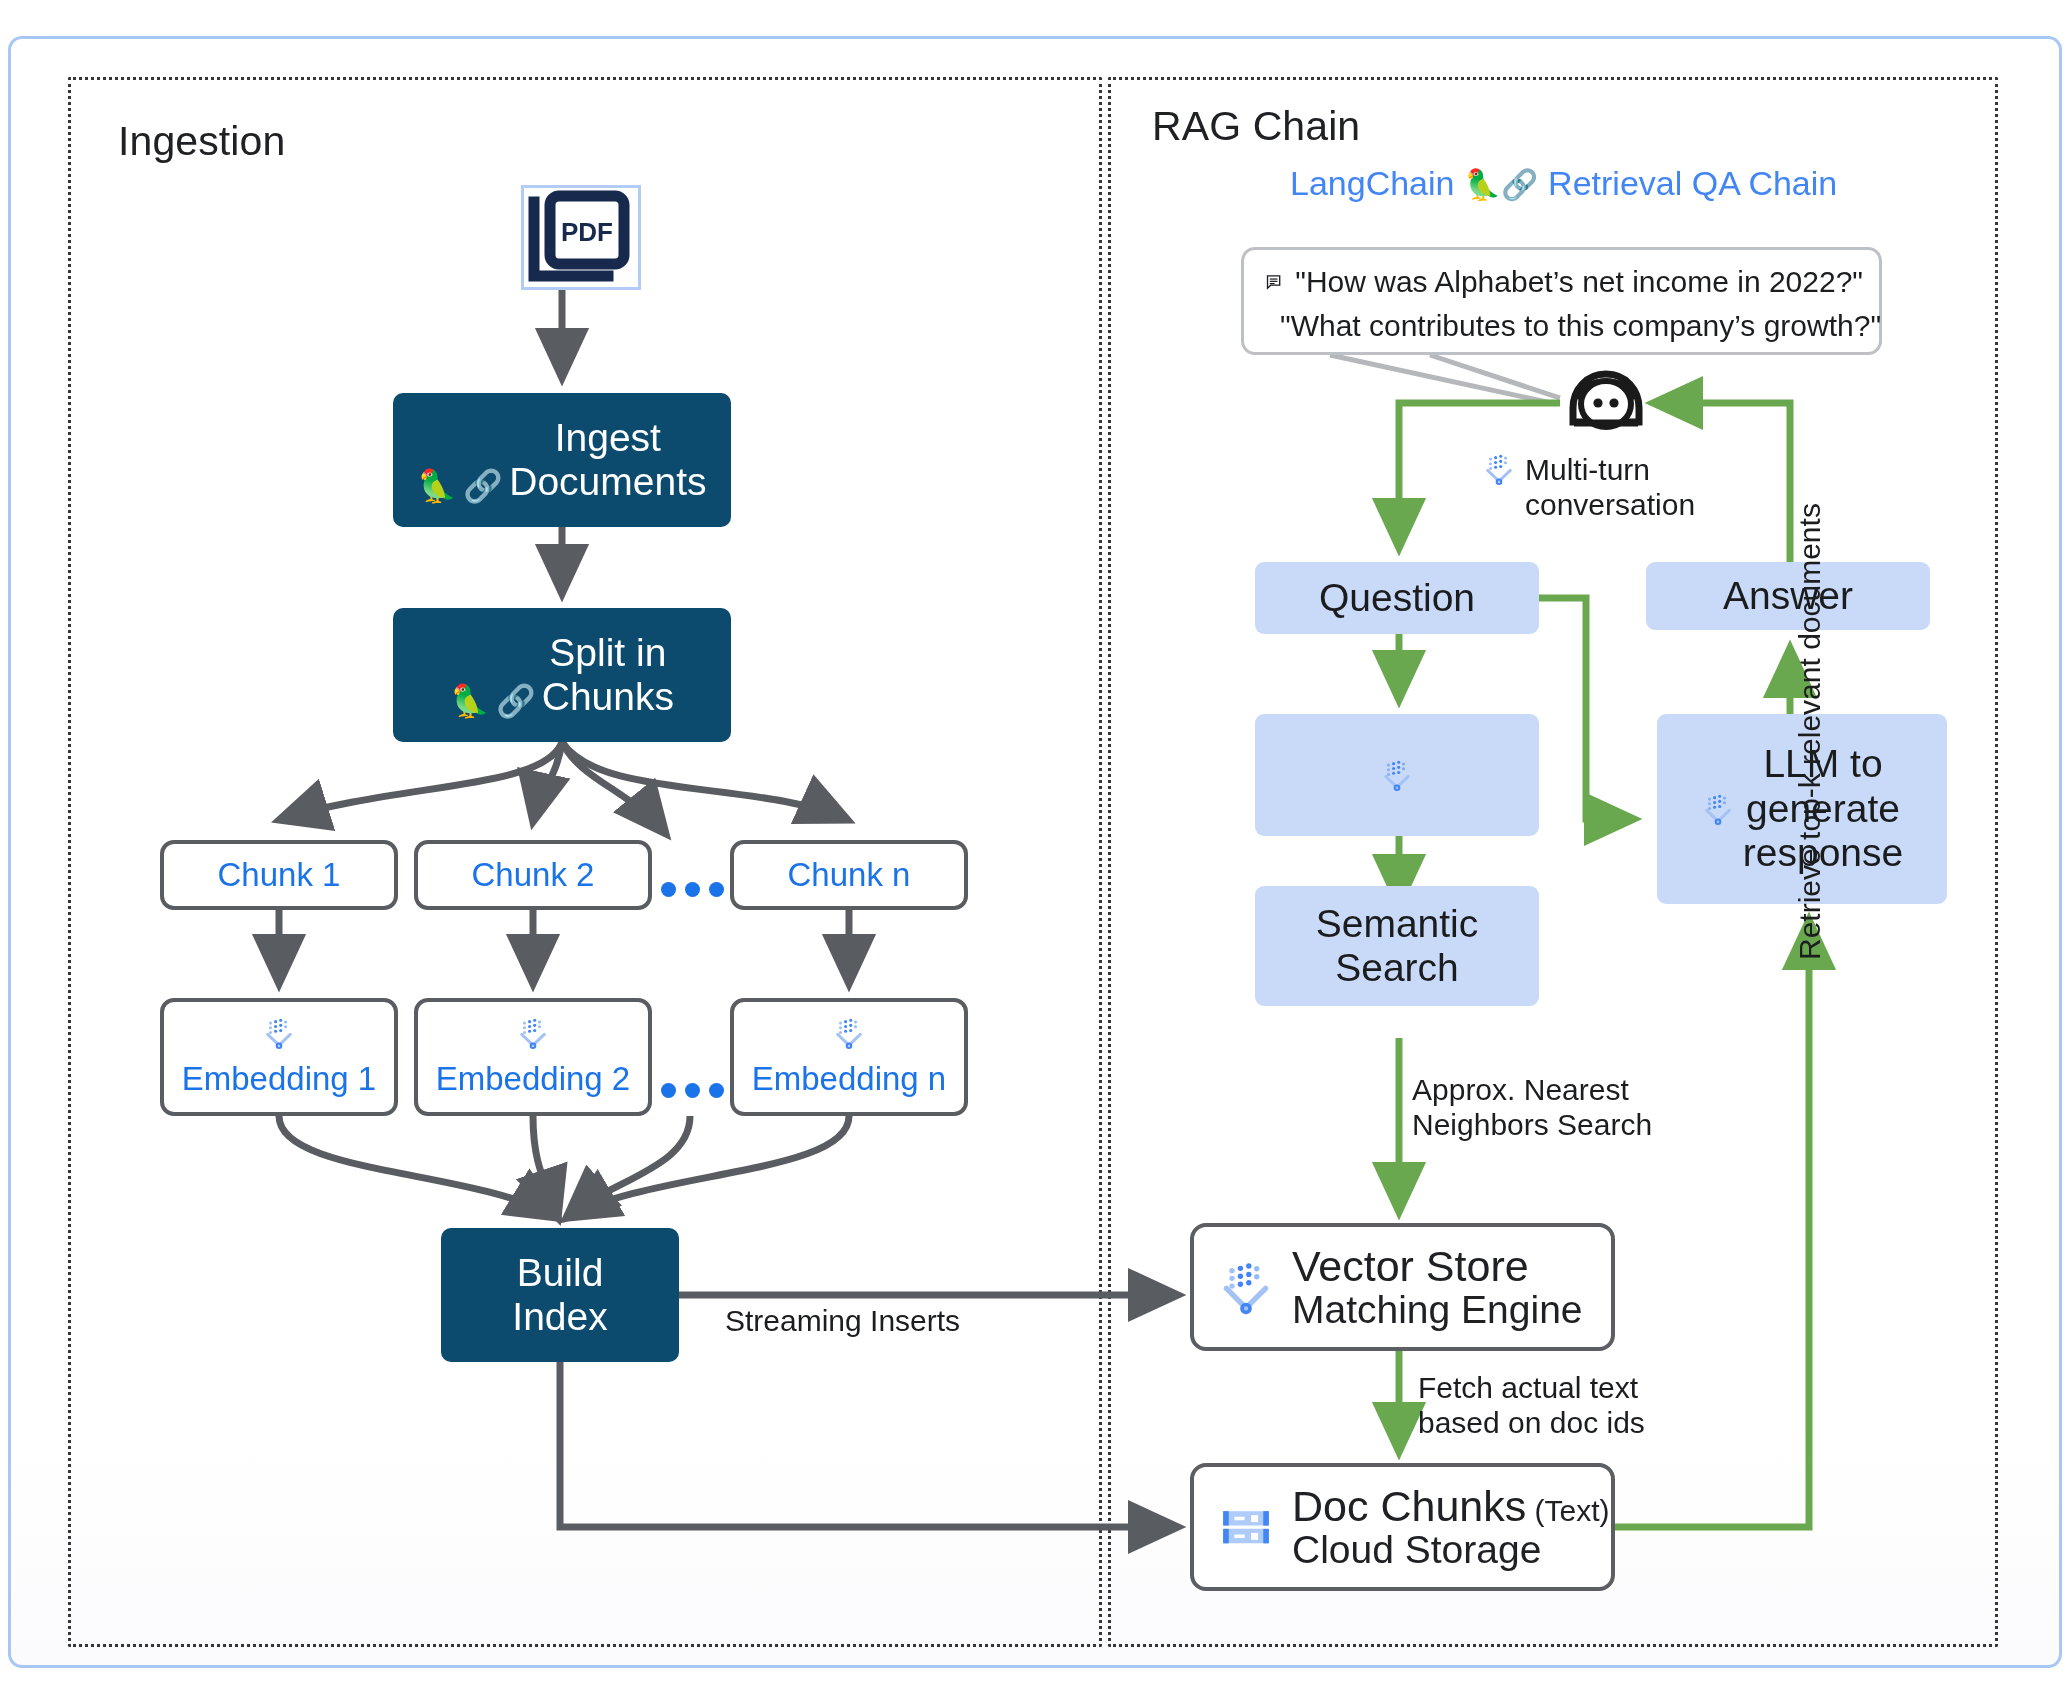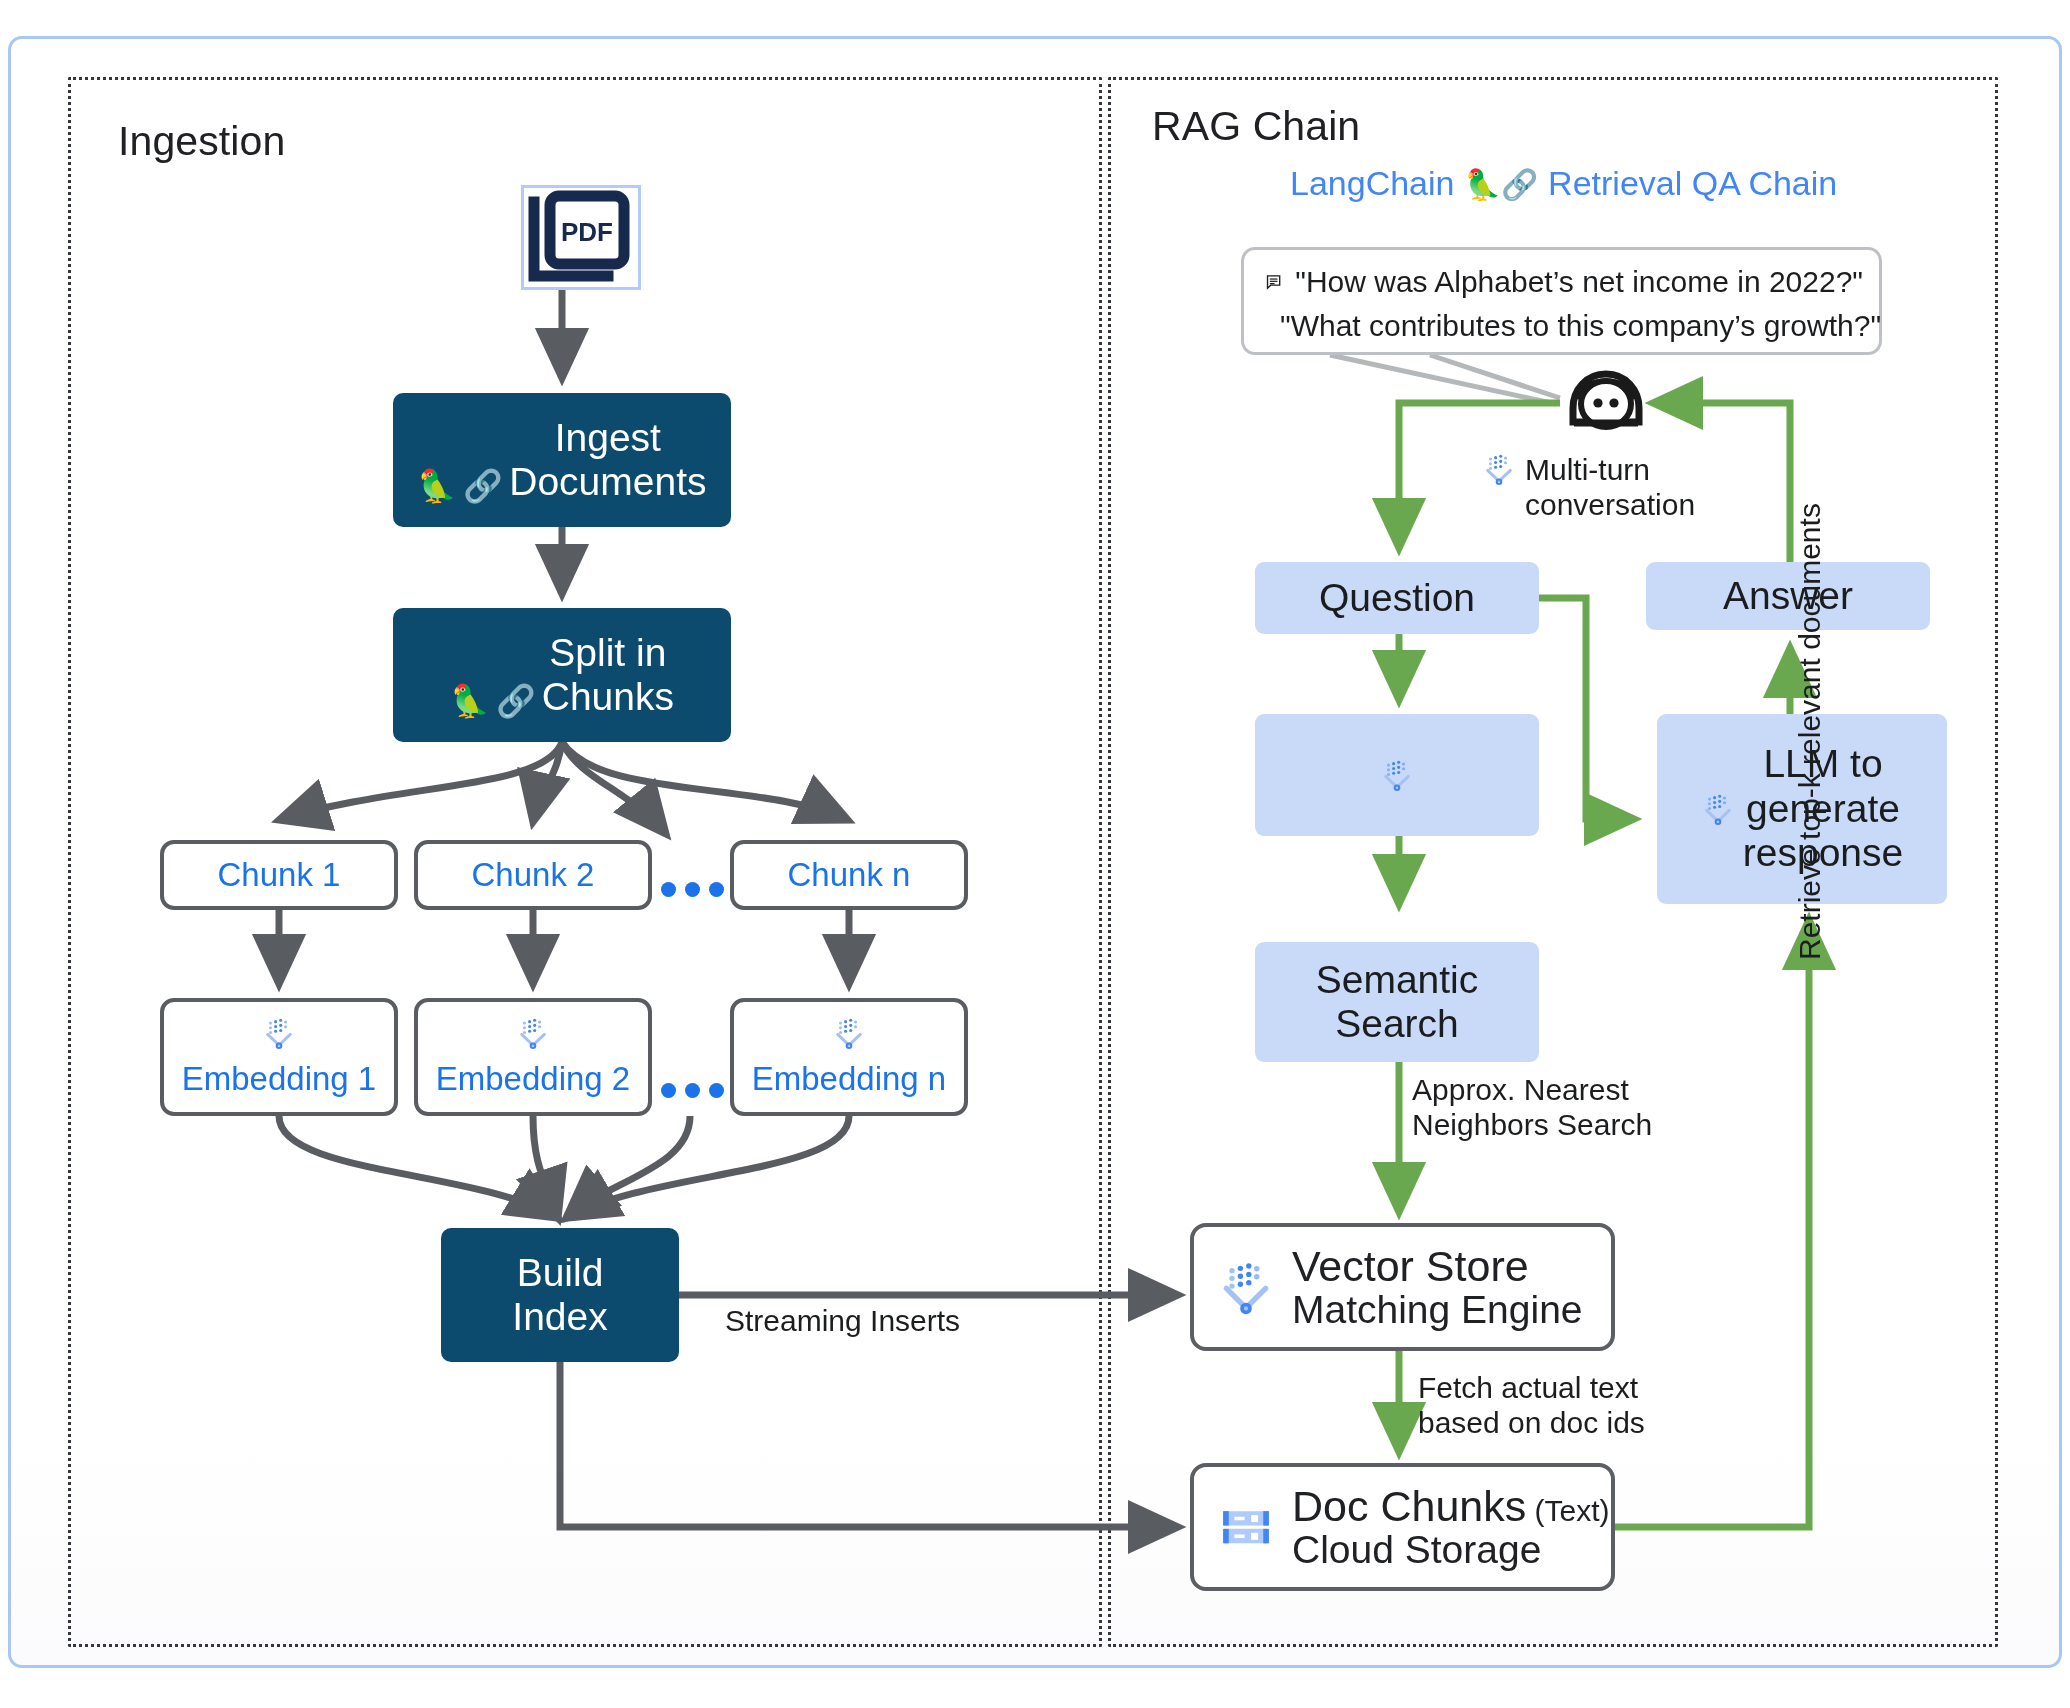--- a/index.html
+++ b/index.html
@@ -101,21 +101,21 @@
   .n-build    { left: 441px; top: 1228px; width: 238px; height: 134px; }
 
   .emb-body { display: flex; flex-direction: column; align-items: center; justify-content: center; gap: 10px; }
   .emb-body .txt { font-size: 33px; color: #1a73e8; }
 
   
   .n-question { left: 1255px; top: 562px;  width: 284px; height: 72px; }
   .n-answer   { left: 1646px; top: 562px;  width: 284px; height: 68px; }
   .n-queryemb { left: 1255px; top: 714px;  width: 284px; height: 122px; }
   .n-llm      { left: 1646px; top: 714px;  width: 290px; height: 190px; margin-left: 11px; }
-  .n-semantic { left: 1255px; top: 942px;  width: 284px; height: 120px; }
+  .n-semantic { left: 1255px; top: 886px;  width: 284px; height: 120px; }
   .n-vstore   { left: 1190px; top: 1223px; width: 425px; height: 128px; }
   .n-docchunks{ left: 1190px; top: 1463px; width: 425px; height: 128px; }
 
   .svc-box {
     display: flex; flex-direction: row; align-items: center;
     justify-content: flex-start; padding-left: 24px; gap: 18px;
   }
   .svc-text { display: flex; flex-direction: column; align-items: flex-start; line-height: 1.06; }
   .svc-title { font-size: 43px; color: #202124; white-space: nowrap; }
   .svc-title .sub-paren { font-size: 30px; }

